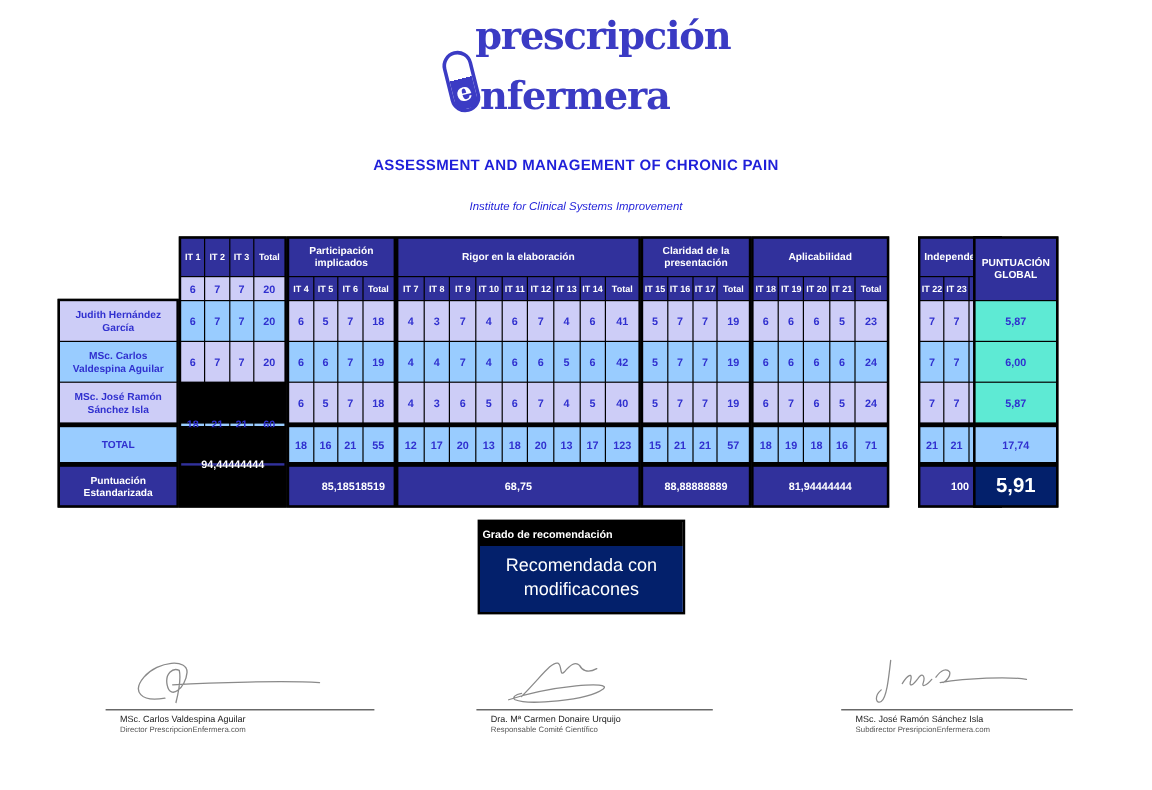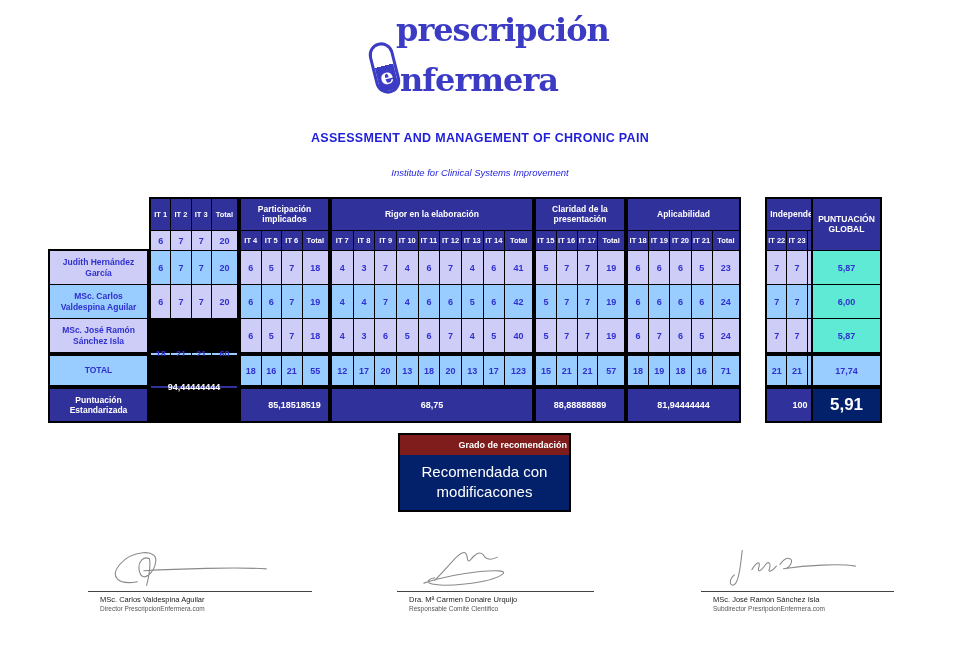--- a/index.html
+++ b/index.html
@@ -49,22 +49,22 @@
   .nstd { background:#31319C; color:#fff; font-weight:bold; font-size:8.5px; line-height:1.2;
           display:flex; align-items:center; justify-content:center; text-align:center; }
   .gcell { background:#5eead4; color:#3030CF; font-weight:bold; font-size:9px;
            display:flex; align-items:center; justify-content:center; }
   .gcell.total { background:#99CCFF; }
   .gstd { background:#03206B; color:#fff; font-weight:bold; font-size:17px;
           display:flex; align-items:center; justify-content:center; }
 
   
   .rec-box { position:absolute; left:398px; top:433px; width:173px; border:2px solid #000; }
-  .rec-head { background:#7f1d1d; color:#fff; font-weight:bold; font-size:9px;
-              text-align:right; padding:5px 2px; }
+  .rec-head { background:#000000; color:#fff; font-weight:bold; font-size:9px;
+              text-align:left; padding:5px 2px; }
   .rec-body { background:#03206B; color:#fff; font-size:15px; line-height:1.35;
               text-align:center; padding:7px 6px; }
 
   
   .sig { position:absolute; top:544px; }
   .sig-1 { left:88px;  width:224px; }
   .sig-2 { left:397px; width:197px; }
   .sig-3 { left:701px; width:193px; }
   .sig svg { display:block; width:100%; height:46px; }
   .sig-line { border-top:1.5px solid #444; margin:1px 0 3px; }

